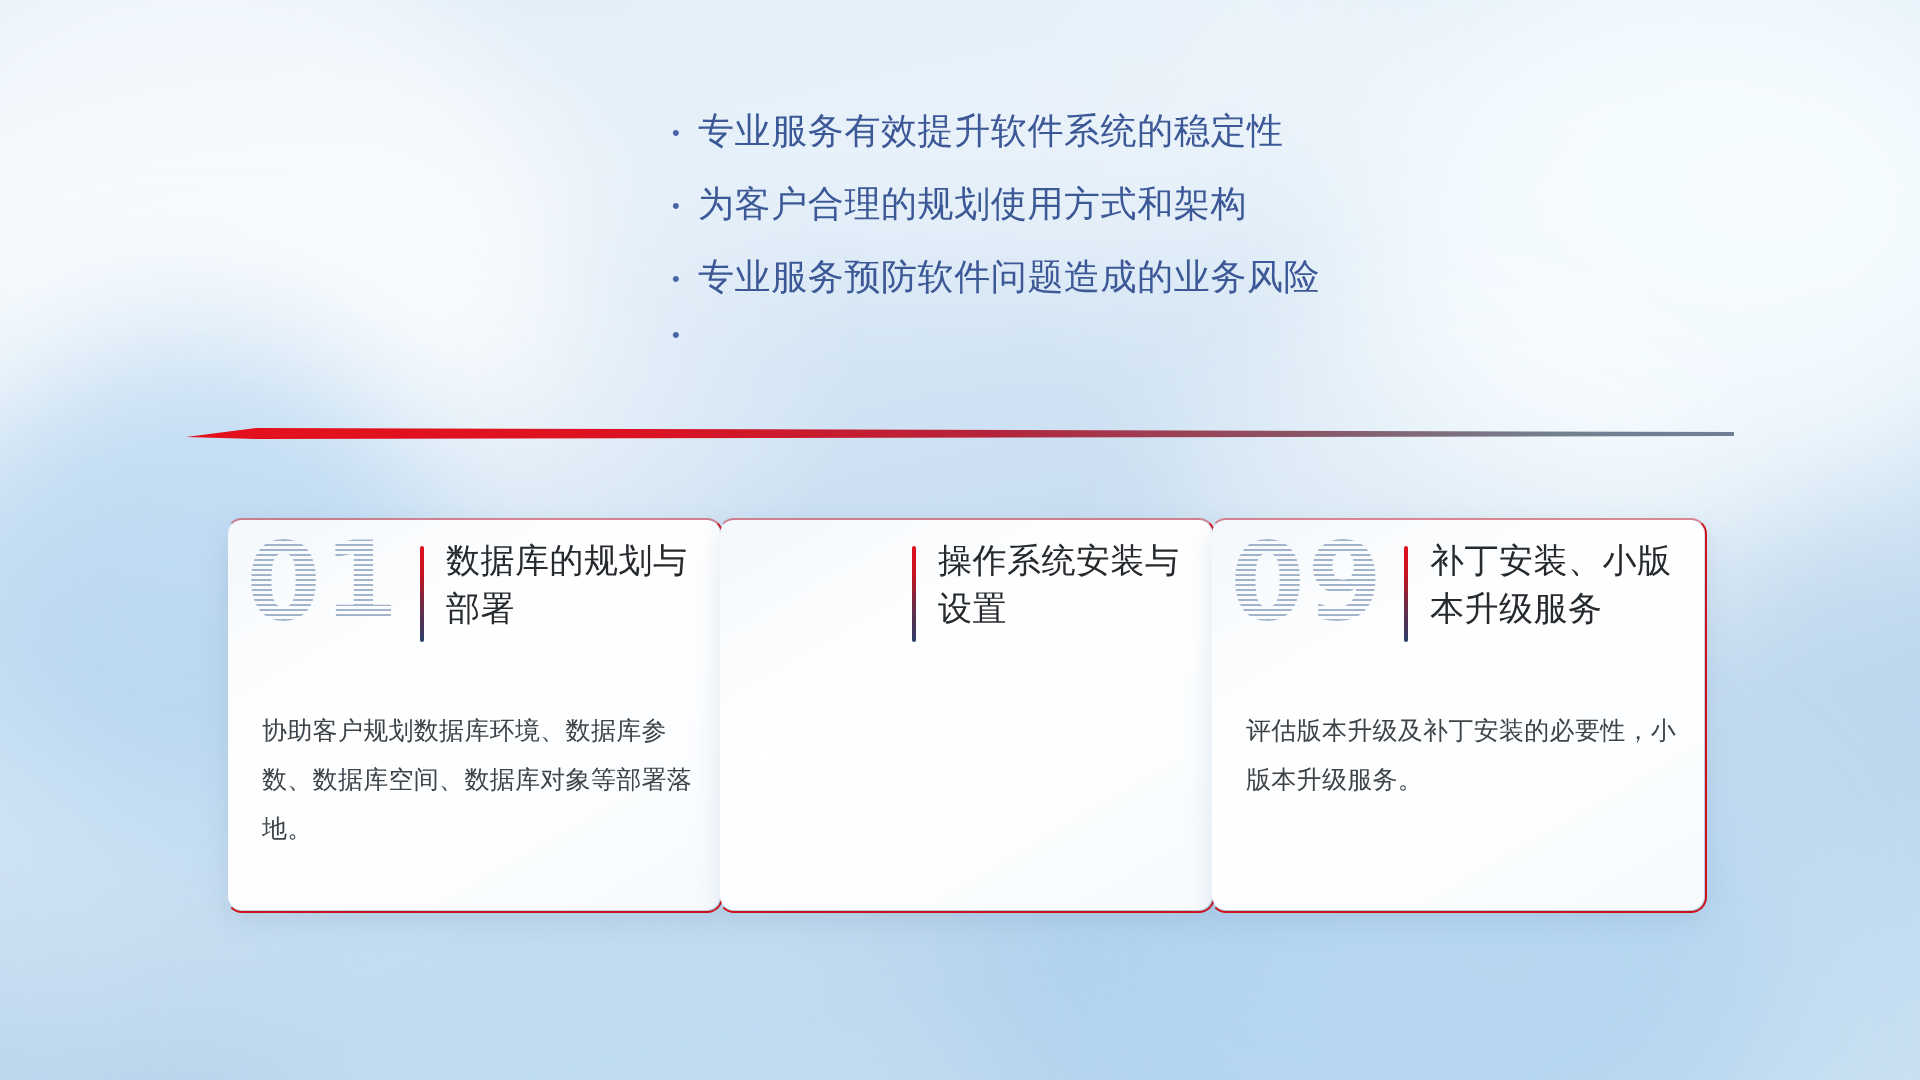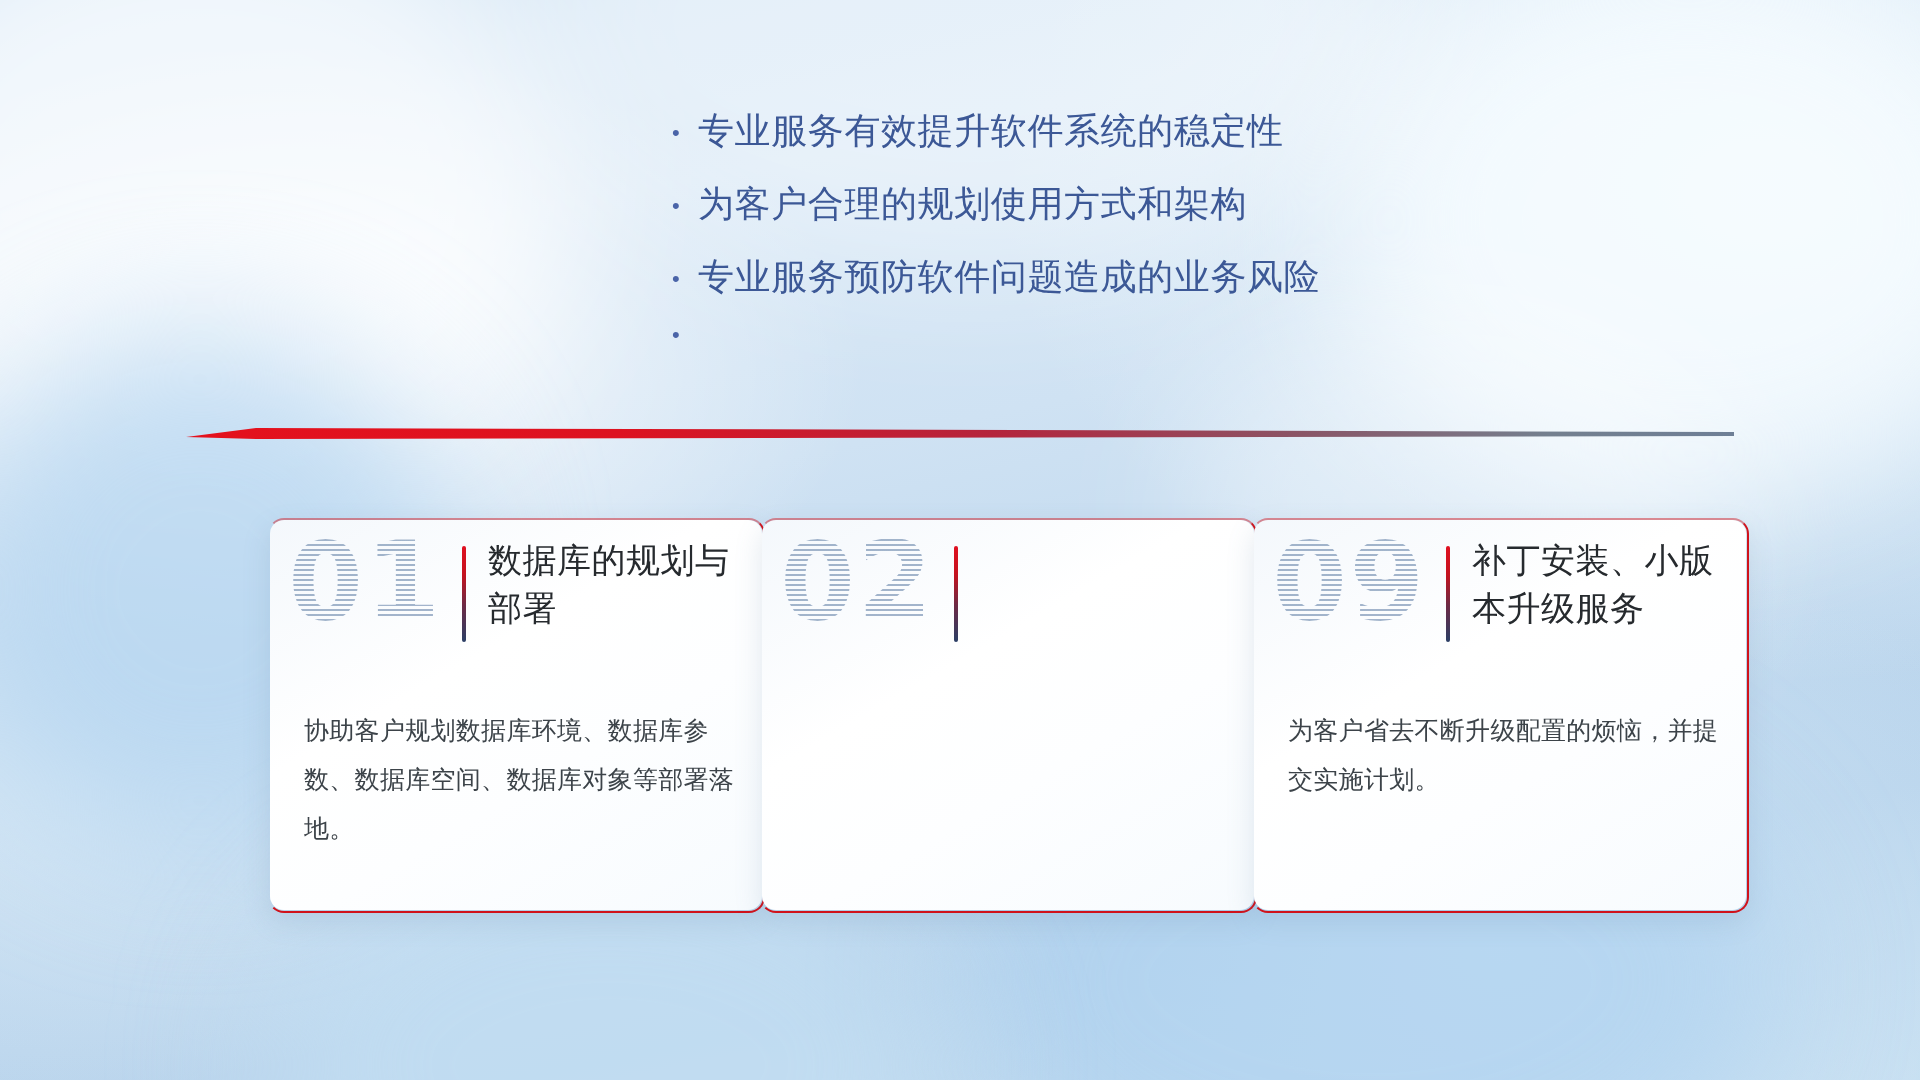--- a/index.html
+++ b/index.html
@@ -72,21 +72,21 @@
   }
   .divider-wrap svg { display:block; width:100%; height:100%; }
 
   
   .cards {
     position: absolute;
     left: 186px;
     top: 520px;
     width: 1560px;
     display: flex;
-    justify-content: flex-end;
+    justify-content: center;
   }
   .card {
     position: relative;
     width: 492px;
     height: 390px;
     border-radius: 14px;
     background: linear-gradient(150deg, #f4f8fc 0%, #ffffff 38%, #fdfeff 62%, #f7fbfe 100%);
     box-shadow: 0 10px 28px rgba(92,126,162,0.18);
     overflow: visible;
   }
@@ -221,31 +221,31 @@
           <div class="divider-bar"></div>
           <div class="card-title">数据库的规划与部署</div>
         </div>
         <div class="card-body">协助客户规划数据库环境、数据库参数、数据库空间、数据库对象等部署落地。</div>
       </div>
     </div>
 
     <div class="card">
       <div class="card-inner">
         <div class="card-head">
-          <div class="watermark">02</div>
           <div class="divider-bar"></div>
+          <div class="card-title">操作系统安装与设置</div>
         </div>
       </div>
     </div>
 
     <div class="card">
       <div class="card-inner">
         <div class="card-head">
           <div class="watermark">09</div>
           <div class="divider-bar"></div>
           <div class="card-title">补丁安装、小版本升级服务</div>
         </div>
-        <div class="card-body">为客户省去不断升级配置的烦恼，并提交实施计划。</div>
+        <div class="card-body">评估版本升级及补丁安装的必要性，小版本升级服务。</div>
       </div>
     </div>
 
   </div>
 </div>
 
 </body></html>

